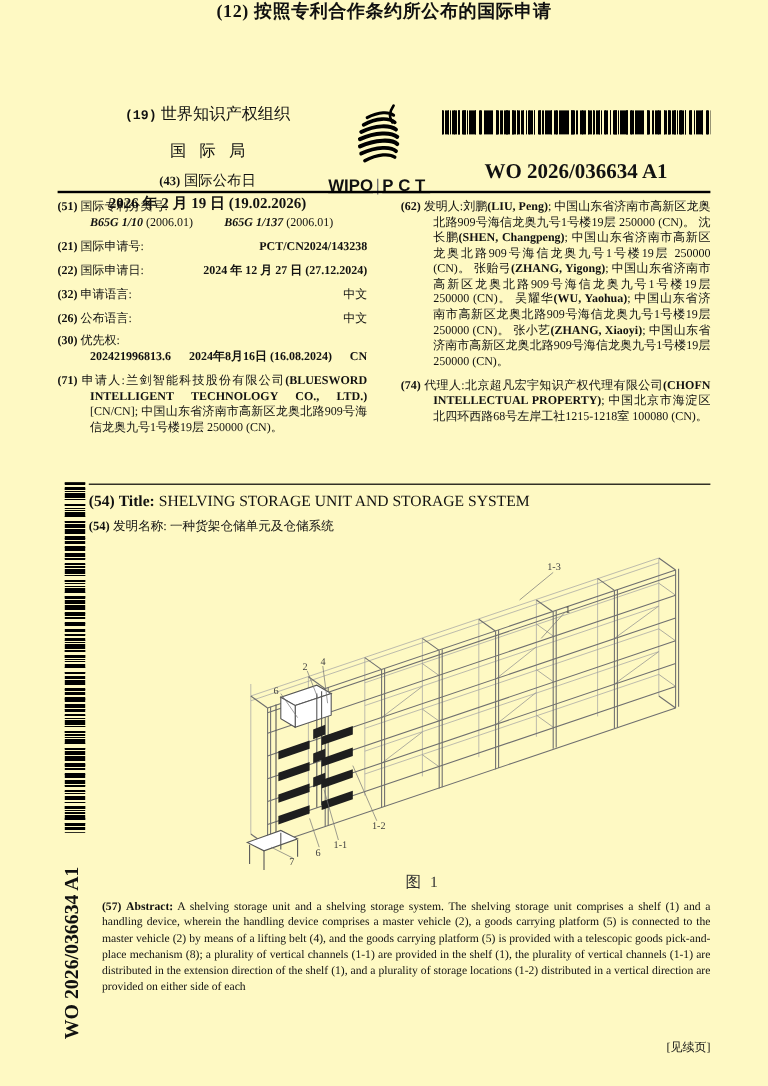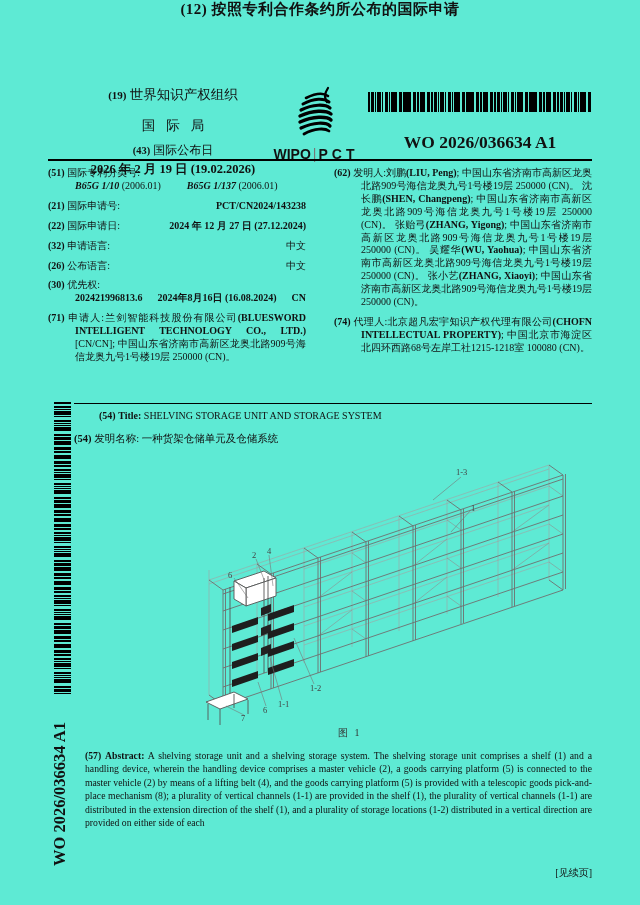--- a/index.html
+++ b/index.html
@@ -1,31 +1,31 @@
 <!DOCTYPE html>
 <html><head>
 <meta charset="utf-8">
 <style>
   * { margin:0; padding:0; box-sizing:border-box; }
   html,body { background:#e8e8e8; }
   .page {
     position:relative; width:640px; height:905px; margin:0 auto;
-    background:#5eead4; color:#111;
+    background:#fef9c3; color:#111;
     font-family:"Liberation Serif","DejaVu Serif",serif;
     overflow:hidden;
   }
   .b { font-weight:bold; }
   .bi { font-weight:bold; font-style:italic; }
 
   
   .doc-type { position:absolute; left:0; top:58; width:100%; text-align:center;
               font-size:15px; font-weight:bold; letter-spacing:.5px; }
   .hdr-left { position:absolute; left:78px; top:86px; width:190px; text-align:center; }
   .hdr-left .l1 { font-size:13.5px; }
-  .hdr-left .l1 .b { font-size:11px; }
+  .hdr-left .l1 .b { font-size:11px;font-family:Liberation Mono, monospace; }
   .hdr-left .l2 { font-size:13.5px; letter-spacing:11px; text-indent:11px; margin-top:13px; }
   .hdr-left .l3 { font-size:12px; margin-top:7px; }
   .hdr-left .l3 .b { font-size:10.5px; }
   .hdr-left .l4 { font-size:12.5px; font-weight:bold; margin-top:2px; white-space:nowrap; }
 
   .logo { position:absolute; left:266px; top:86px; width:100px; text-align:center;text-decoration:underline; }
   .logo svg { display:block; margin:0 auto; }
   .logo-text { font-family:"Liberation Sans","DejaVu Sans",sans-serif; font-weight:bold;
                font-size:14px; margin-top:2px; white-space:nowrap; }
   .logo-text .sep { font-weight:normal; color:#777; padding:0 2px; }
@@ -48,29 +48,29 @@
   .cols { position:absolute; left:48px; top:167px; width:544px; display:flex; gap:28px;
           font-size:10px; line-height:12.9px; }
   .col { width:264px; }
   .row { display:flex; justify-content:space-between; margin-bottom:7px; white-space:nowrap; }
   .ind { padding-left:27px; }
   .hang { padding-left:27px; text-indent:-27px; text-align:justify; margin-bottom:7px; }
   .codes { display:flex; gap:26px; margin-top:0; }
   .prio-detail { display:flex; justify-content:space-between;text-align:center; }
 
   
-  .title-en { position:absolute; left:74px; top:410px; width:518px; font-size:10px;margin-left:25px; }
+  .title-en { position:absolute; left:74px; top:410px; width:518px; font-size:13px; }
   .title-zh { position:absolute; left:74px; top:432px; width:518px; font-size:10.5px; }
 
   
   .figure { position:absolute; left:168px; top:460px; width:420px; height:290px; }
   .figure svg { position:absolute; left:0; top:0; }
   .fig-label { position:absolute; font-size:8.5px; color:#444; line-height:1;
                font-family:"Liberation Serif","DejaVu Serif",serif; }
-  .fig-caption { position:absolute; left:170px; top:266px; font-size:10px; color:#333; letter-spacing:2px; }
+  .fig-caption { position:absolute; left:170px; top:266px; font-size:13px; color:#333; letter-spacing:2px; }
 
   
   .abstract { position:absolute; left:85px; top:749px; width:507px;
               font-size:9.7px; line-height:13.4px; text-align:justify; }
 
   
   .barcode-side { position:absolute; left:54px; top:402px; width:17px; height:292px;
     background:
       repeating-linear-gradient(180deg,#000 0 2px,transparent 2px 5px,#000 5px 6px,transparent 6px 9px),
       repeating-linear-gradient(180deg,#000 0 1px,transparent 1px 4px,#000 4px 6px,transparent 6px 7px);

